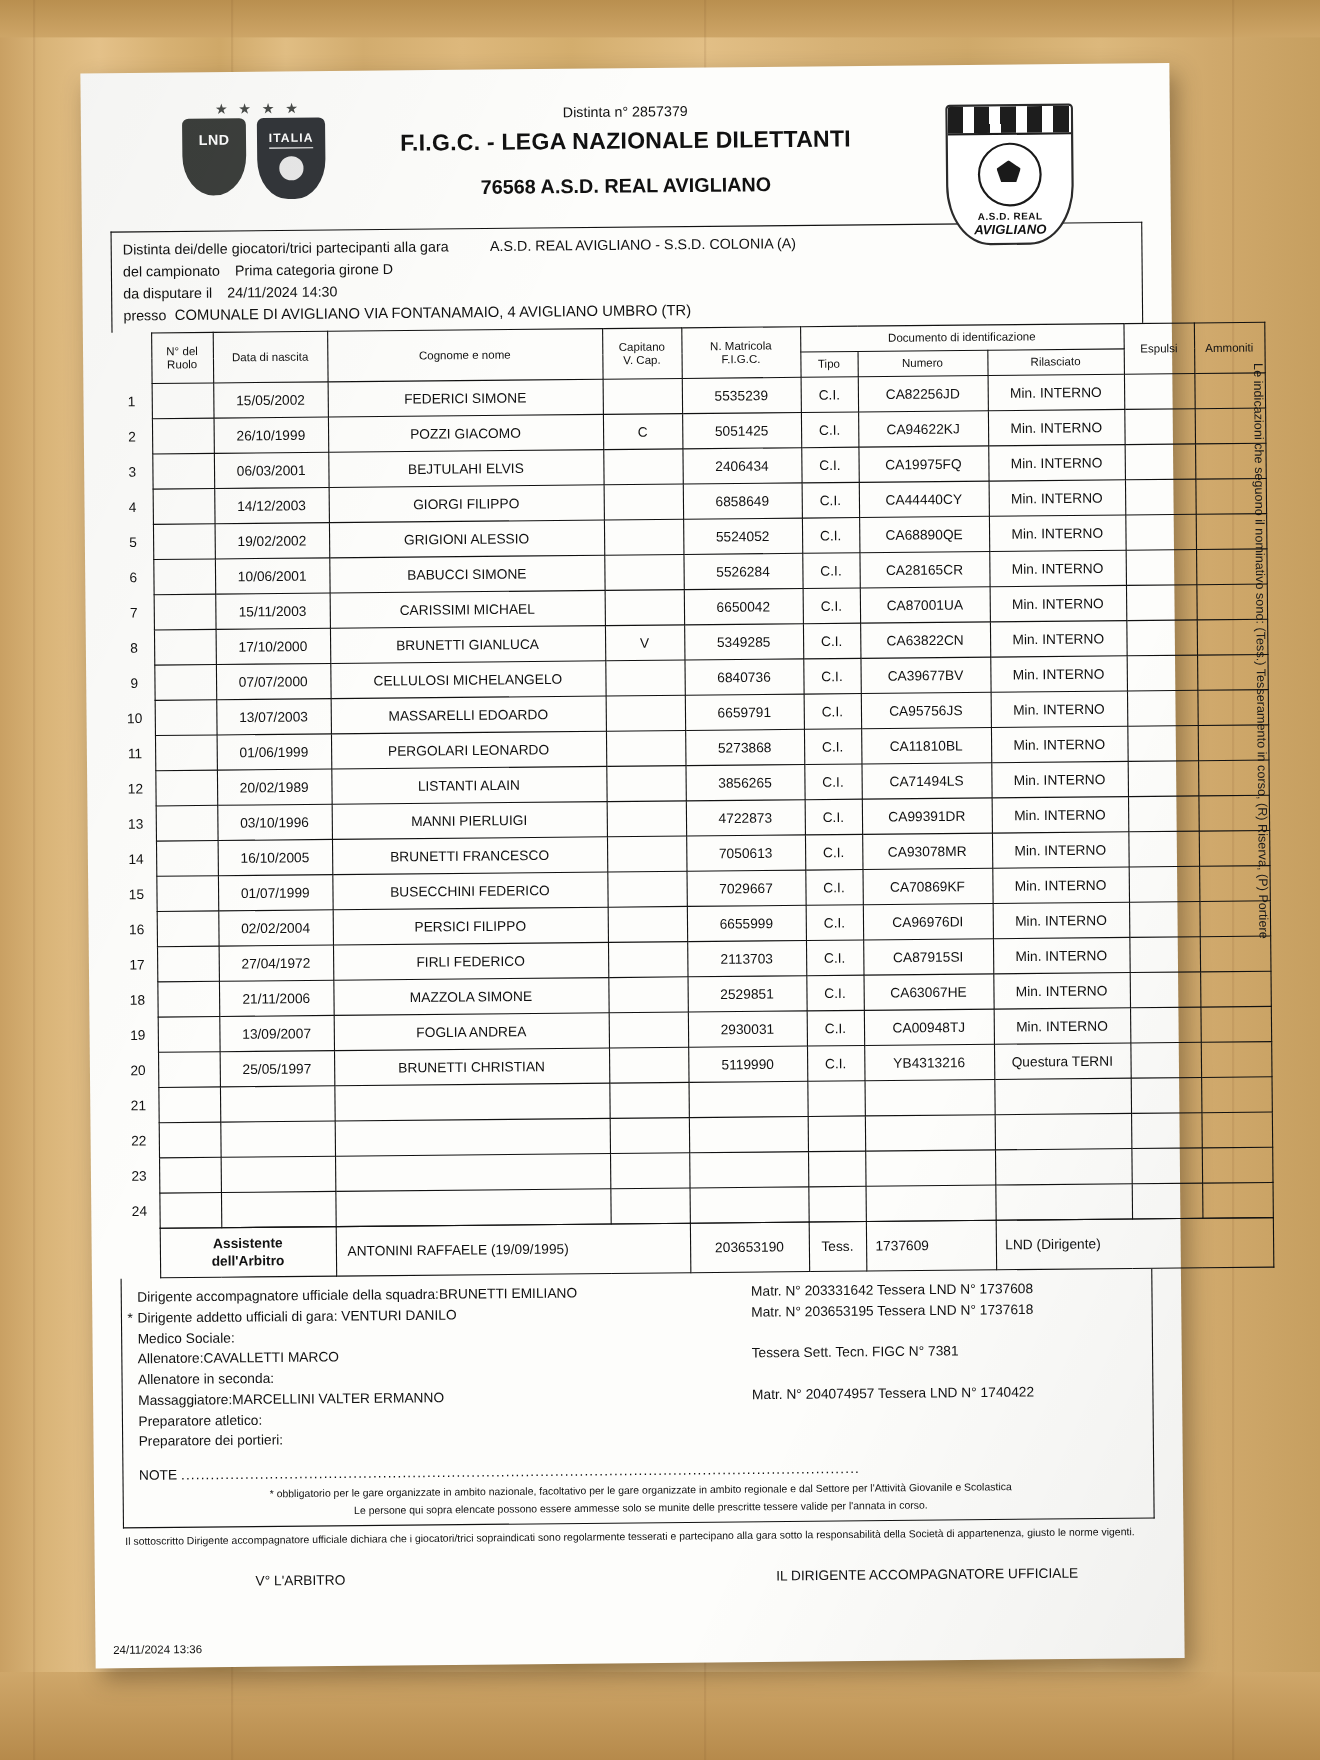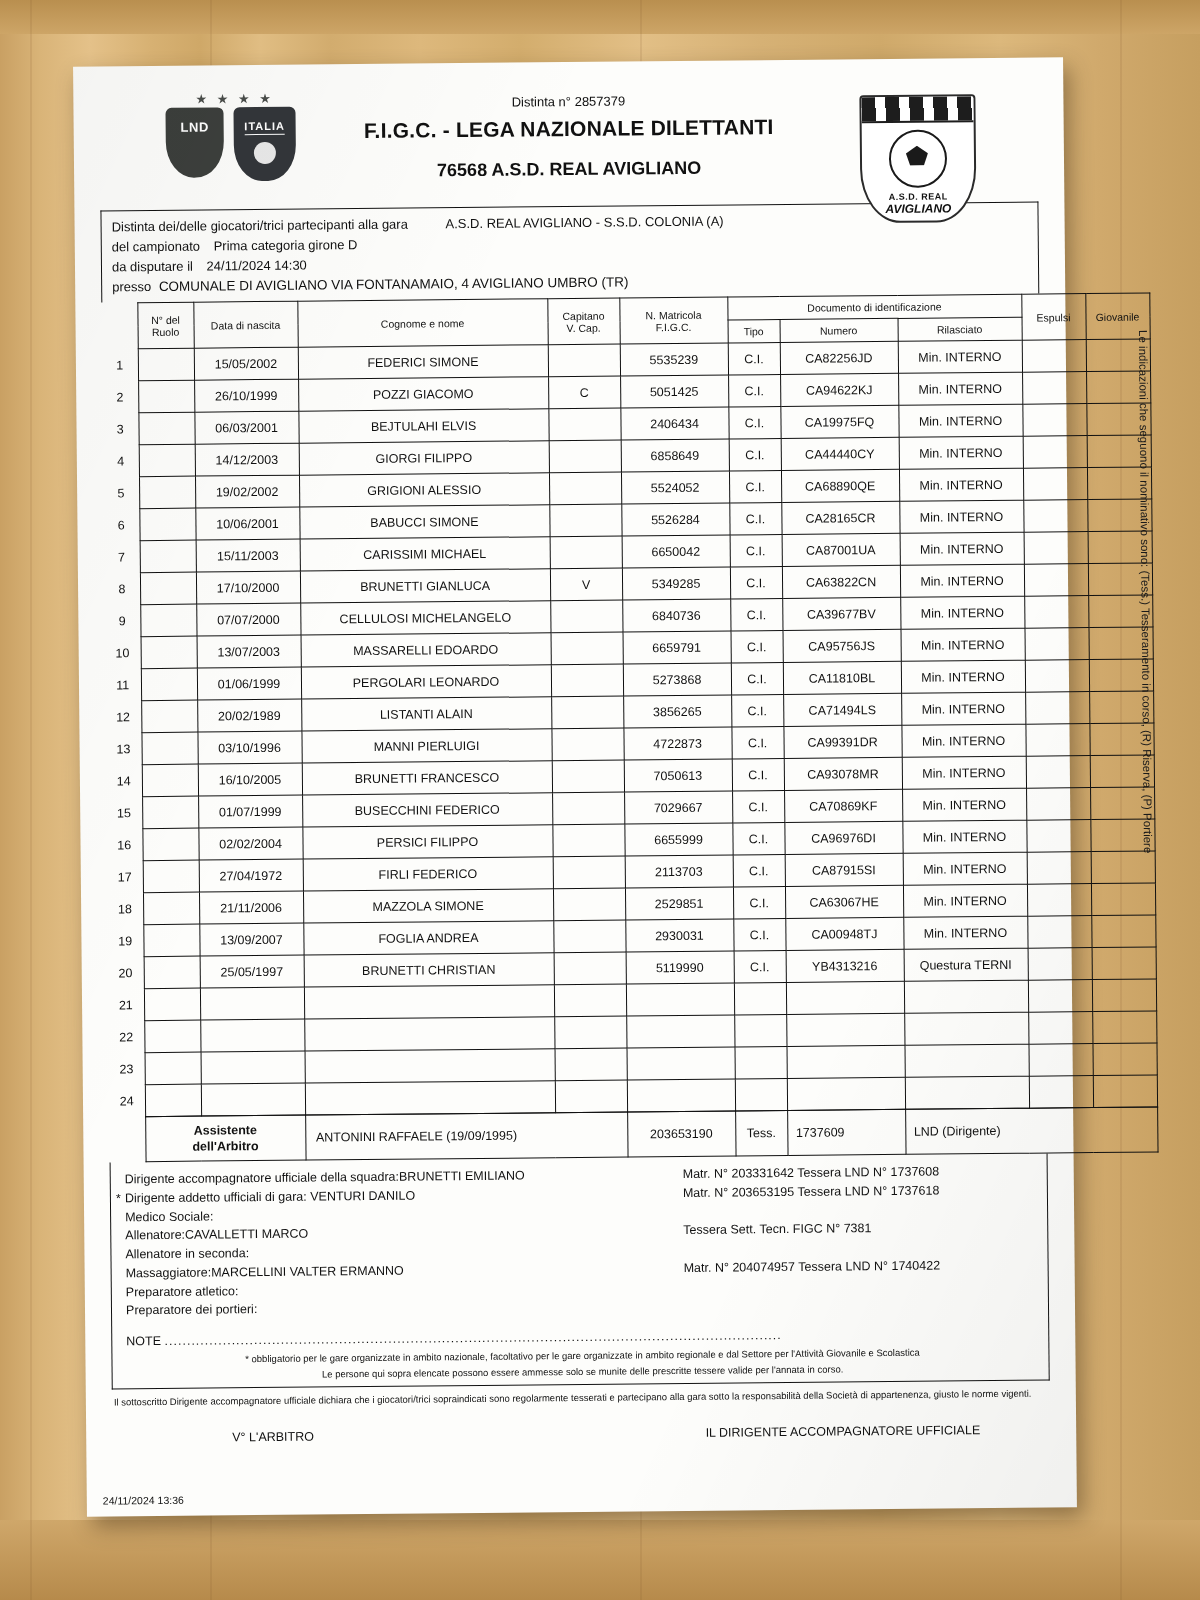--- a/index.html
+++ b/index.html
@@ -462,21 +462,21 @@
           <th rowspan="2">
             <div>Capitano</div>
             <div>V. Cap.</div>
           </th>
           <th rowspan="2">
             <div>N. Matricola</div>
             <div>F.I.G.C.</div>
           </th>
           <th colspan="3">Documento di identificazione</th>
           <th rowspan="2">Espulsi</th>
-          <th rowspan="2">Giovanile</th>
+          <th rowspan="2">Ammoniti</th>
         </tr>
         <tr>
           <th>Tipo</th>
           <th>Numero</th>
           <th>Rilasciato</th>
         </tr>
       </thead>
       <tbody id="players-body">
           <tr>
             <td class="idx">1</td>

